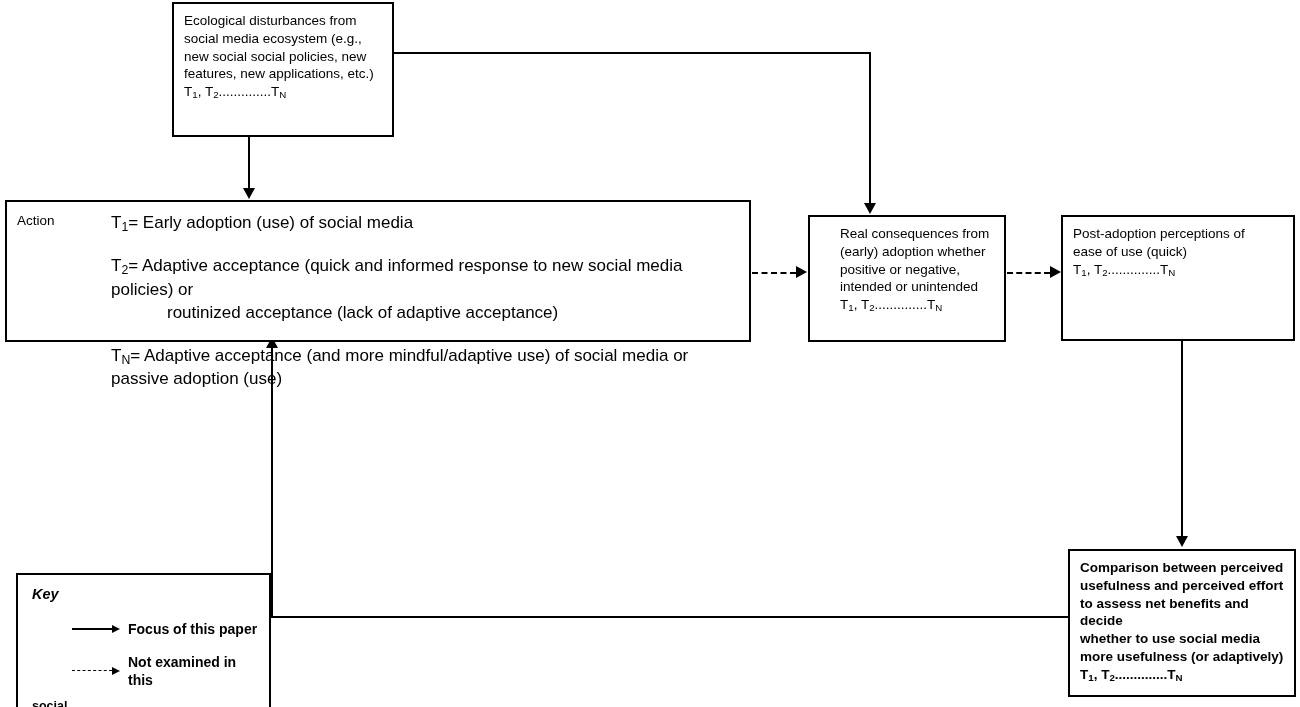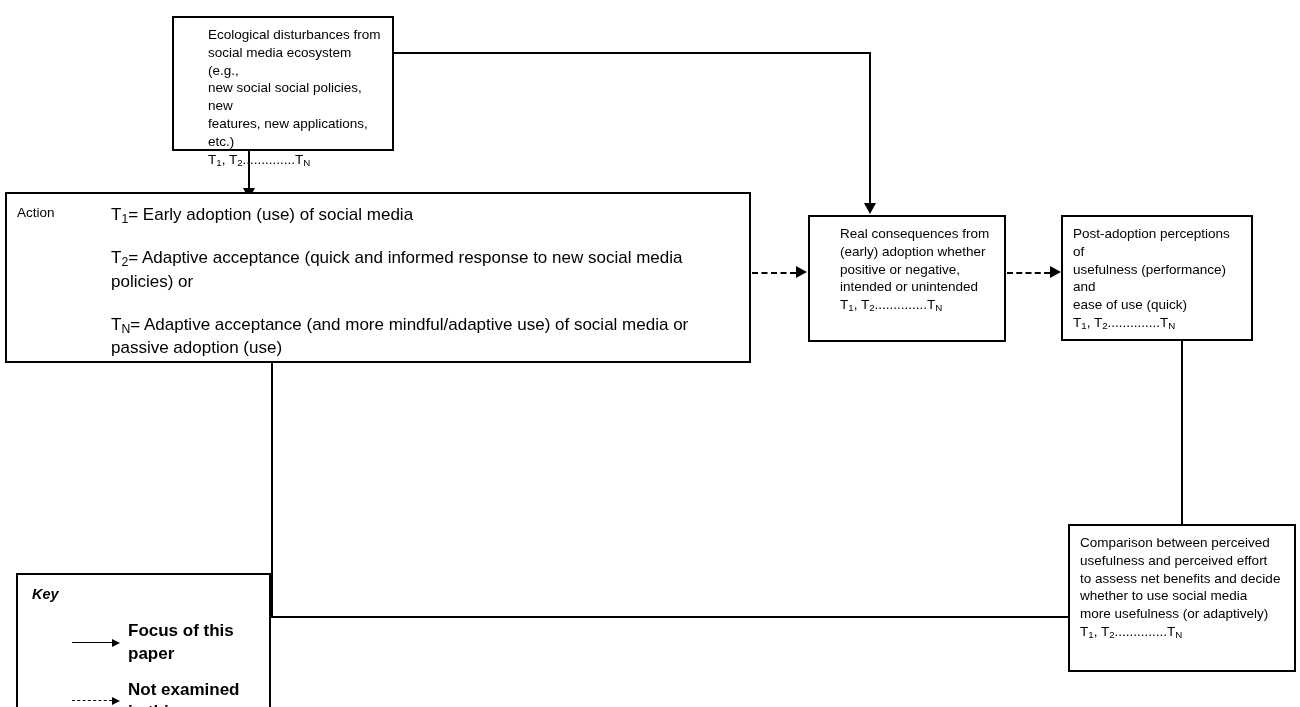--- a/index.html
+++ b/index.html
@@ -87,21 +87,21 @@
   #key-box .key-title {
     font-style: italic;
     font-weight: bold;
     font-size: 14.5px;
     margin: 0 0 16px 0;
   }
   .key-row {
     display: flex;
     align-items: center;
     margin-bottom: 14px;
-    font-size: 17px;
+    font-size: 14px;
   }
   .key-row .sample {
     width: 52px;
     min-width: 52px;
     margin-left: 40px;
     position: relative;
     height: 10px;
   }
   .key-row .sample .seg-solid {
     position: absolute;
@@ -134,65 +134,65 @@
     font-size: 0.72em;
     vertical-align: -0.24em;
   }
   .tseq { letter-spacing: 0; }
 </style>
 </head>
 <body>
 
 <div id="canvas">
 
-  <div class="box" id="ecological-box" style="left:172px; top:16px; width:222px; height:135px;padding-left:24px;">
+  <div class="box" id="ecological-box" style="left:172px; top:2px; width:222px; height:135px;">
     <div class="inner">
       <div>Ecological disturbances from</div>
       <div>social media ecosystem (e.g.,</div>
       <div>new social social policies, new</div>
       <div>features, new applications, etc.)</div>
       <div class="tseq">T<sub>1</sub>, T<sub>2</sub>..............T<sub>N</sub></div>
     </div>
   </div>
 
-  <div class="box" id="action-box" style="left:5px; top:192px; width:746px; height:171px;">
+  <div class="box" id="action-box" style="left:5px; top:200px; width:746px; height:142px;">
     <span class="action-label">Action</span>
     <div class="action-lines">
       <div class="action-line">
         <span>T<sub>1</sub>= Early adoption (use) of social media</span>
       </div>
       <div class="action-line">
         <span>T<sub>2</sub>= Adaptive acceptance (quick and informed response to new social media policies) or</span>
+        <span class="indent">routinized acceptance (lack of adaptive acceptance)</span>
       </div>
       <div class="action-line">
         <span>T<sub>N</sub>= Adaptive acceptance (and more mindful/adaptive use) of social media or passive adoption (use)</span>
       </div>
     </div>
   </div>
 
   <div class="box" id="real-consequences-box" style="left:808px; top:215px; width:198px; height:127px;padding-left:20px;">
     <div class="inner">
       <div>Real consequences from</div>
       <div>(early) adoption whether</div>
       <div>positive or negative,</div>
       <div>intended or unintended</div>
       <div class="tseq">T<sub>1</sub>, T<sub>2</sub>..............T<sub>N</sub></div>
     </div>
   </div>
 
-  <div class="box" id="post-adoption-box" style="left:1061px; top:215px; width:192px; height:126px;">
+  <div class="box" id="post-adoption-box" style="left:1061px; top:215px; width:234px; height:126px;">
     <div class="inner">
       <div>Post-adoption perceptions of</div>
-      <div>usefulness (performance) and</div>
       <div>ease of use (quick)</div>
       <div class="tseq">T<sub>1</sub>, T<sub>2</sub>..............T<sub>N</sub></div>
     </div>
   </div>
 
-  <div class="box" id="comparison-box" style="left:1068px; top:524px; width:228px; height:148px;">
+  <div class="box" id="comparison-box" style="left:1068px; top:549px; width:228px; height:148px;font-weight:bold;">
     <div class="inner">
       <div>Comparison between perceived</div>
       <div>usefulness and perceived effort</div>
       <div>to assess net benefits and decide</div>
       <div>whether to use social media</div>
       <div>more usefulness (or adaptively)</div>
       <div class="tseq">T<sub>1</sub>, T<sub>2</sub>..............T<sub>N</sub></div>
     </div>
   </div>
 

